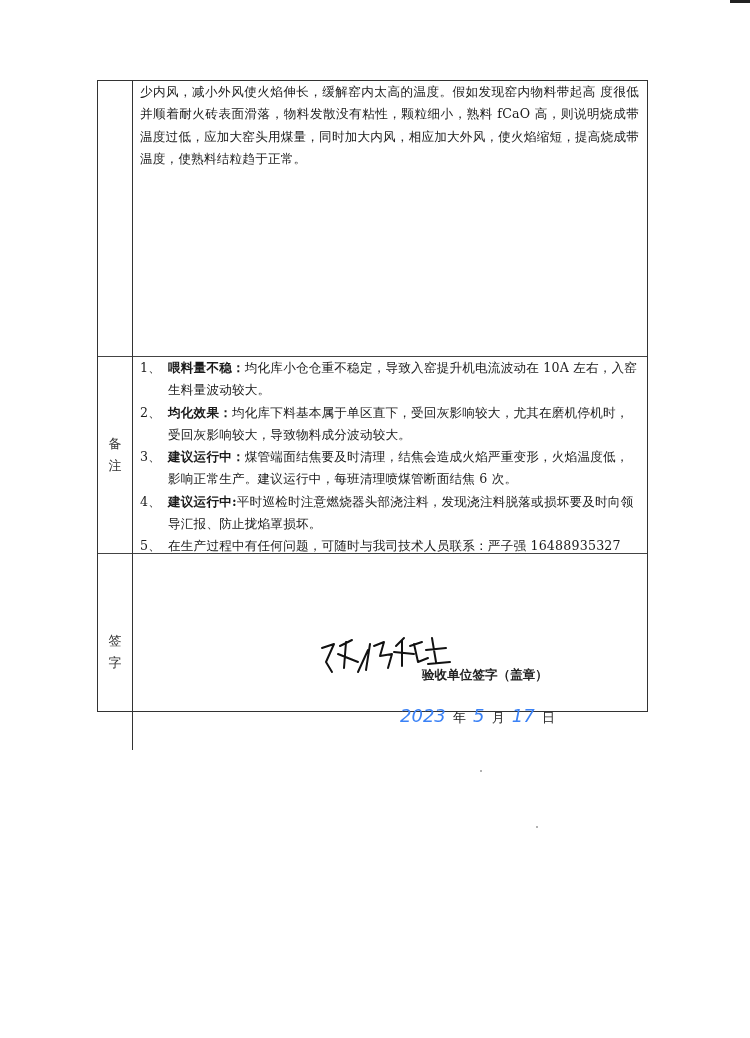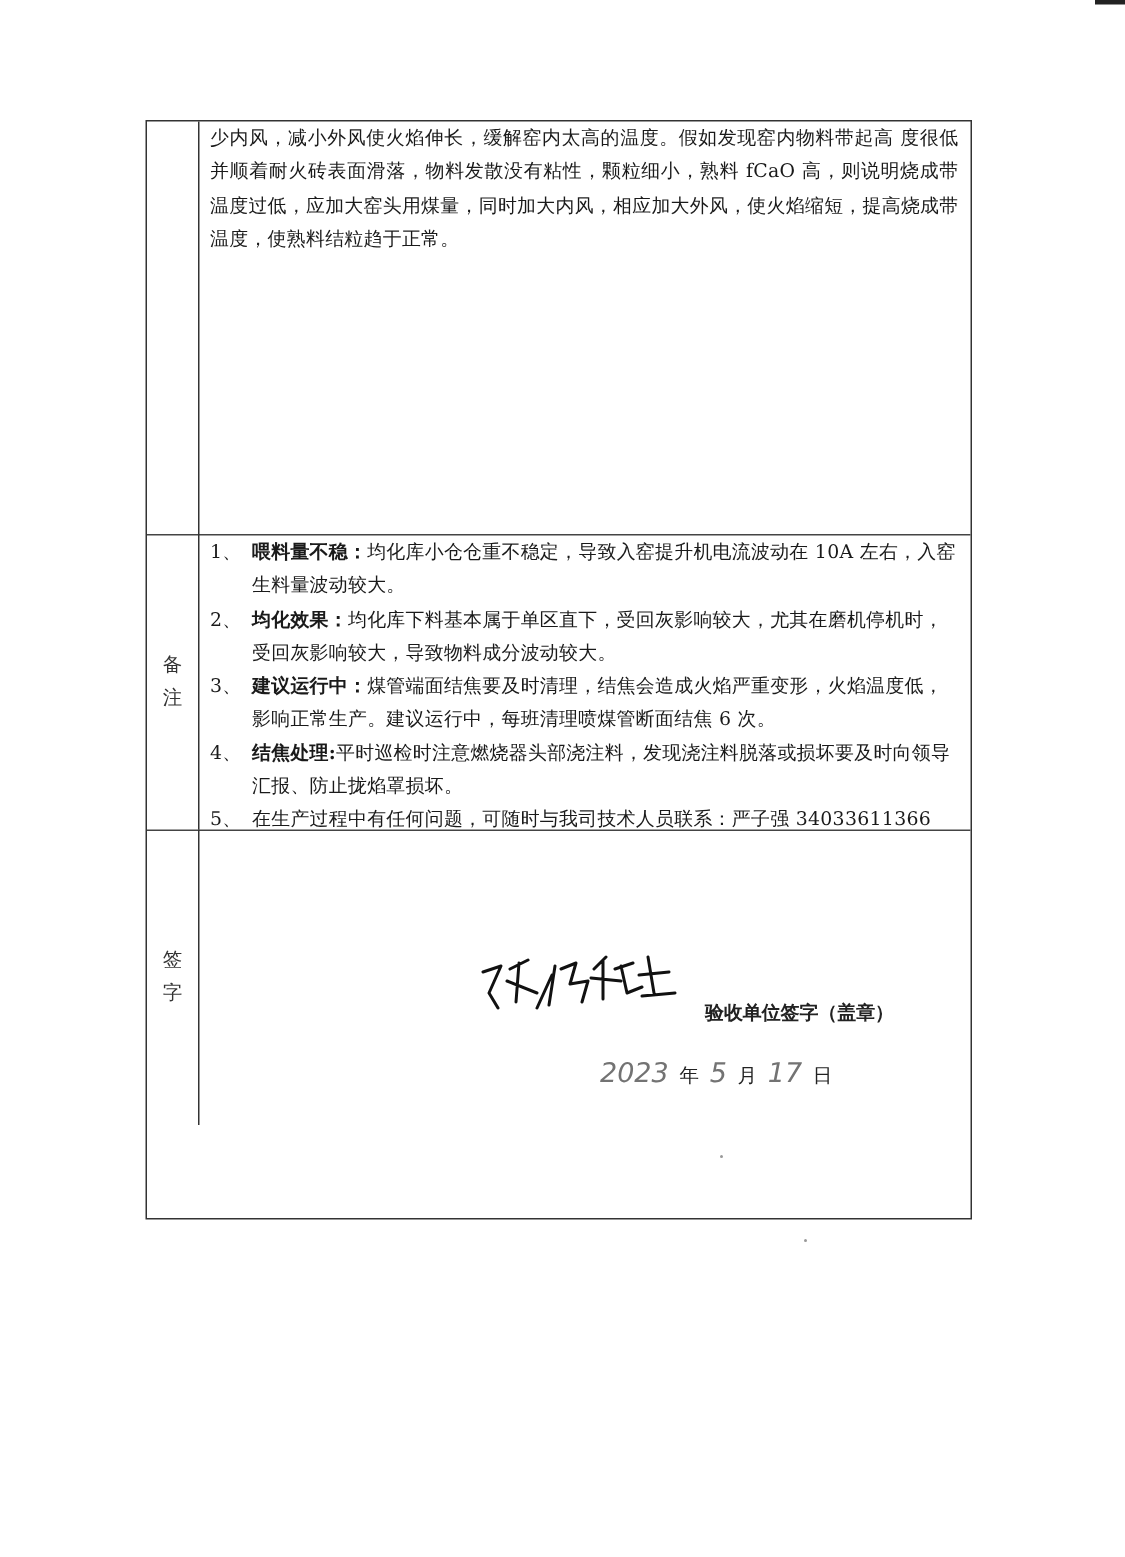--- a/index.html
+++ b/index.html
@@ -2,21 +2,21 @@
 <html><head>
 <meta charset="utf-8">
 <style>
   html, body { margin: 0; padding: 0; }
   body {
     width: 750px; height: 1038px; background: #ffffff; position: relative; overflow: hidden;
     font-family: "DejaVu Serif", "Liberation Serif", serif; color: #1a1a1a;
   }
   .corner-mark { position: absolute; right: 0; top: 0; width: 20px; height: 3px; background: #222; }
   .doc-table {
-    position: absolute; left: 97px; top: 80px; width: 551px; height: 733px;
+    position: absolute; left: 97px; top: 80px; width: 551px; height: 632px;
     border: 1px solid #333; box-sizing: border-box;
   }
   .row { position: absolute; left: 0; right: 0; border-bottom: 1px solid #444; }
   .row:last-child { border-bottom: none; }
   .label-col {
     position: absolute; left: 0; top: 0; bottom: 0; width: 34px; border-right: 1px solid #333;
     display: flex; flex-direction: column; align-items: center; justify-content: center;
     font-size: 13px; line-height: 22px; color: #333;
   }
   .content-col {
@@ -29,23 +29,23 @@
   .row2 { top: 275px; height: 197px; }
   .row2 .content-col { padding-top: 1px; }
   .note { display: flex; }
   .note .num { width: 28px; flex: none; }
   .note .body { flex: 1; }
   .note b { font-weight: bold; }
   .row3 { top: 472px; height: 197px; }
   .sig-scribble {
     position: absolute; left: 222px; top: 546px; width: 120px; height: 40px;
   }
-  .sig-label { position: absolute; left: 422px; top: 667px; font-size: 12.6px; font-weight: bold; color: #222; margin-left: 48px; }
+  .sig-label { position: absolute; left: 422px; top: 667px; font-size: 12.6px; font-weight: bold; color: #222; }
   .date-line { position: absolute; left: 400px; top: 705px; font-size: 13px; color: #222; }
-  .hand { font-family: "DejaVu Sans", sans-serif; font-style: italic; font-size: 18px; color: #737373; }
+  .hand { font-family: "DejaVu Sans", sans-serif; font-style: italic; font-size: 18px; color: #3b82f6; }
   .date-line span { margin-right: 3px; }
   .speck { position: absolute; width: 2px; height: 2px; background: #999; border-radius: 1px; }
 </style>
 </head>
 <body>
 
 <div class="corner-mark"></div>
 
 <div class="doc-table">
 
@@ -69,25 +69,25 @@
       <div class="note">
         <span class="num">2、</span>
         <span class="body"><b>均化效果：</b><span>均化库下料基本属于单区直下，受回灰影响较大，尤其在磨机停机时，受回灰影响较大，导致物料成分波动较大。</span></span>
       </div>
       <div class="note">
         <span class="num">3、</span>
         <span class="body"><b>建议运行中：</b><span>煤管端面结焦要及时清理，结焦会造成火焰严重变形，火焰温度低，影响正常生产。建议运行中，每班清理喷煤管断面结焦 6 次。</span></span>
       </div>
       <div class="note">
         <span class="num">4、</span>
-        <span class="body"><b>结焦处理:</b><span>平时巡检时注意燃烧器头部浇注料，发现浇注料脱落或损坏要及时向领导汇报、防止拢焰罩损坏。</span></span>
+        <span class="body"><b>建议运行中:</b><span>平时巡检时注意燃烧器头部浇注料，发现浇注料脱落或损坏要及时向领导汇报、防止拢焰罩损坏。</span></span>
       </div>
       <div class="note">
         <span class="num">5、</span>
-        <span class="body"><span>在生产过程中有任何问题，可随时与我司技术人员联系：严子强 34033611366</span></span>
+        <span class="body"><span>在生产过程中有任何问题，可随时与我司技术人员联系：严子强 16488935327</span></span>
       </div>
     </div>
   </div>
 
   <div class="row row3">
     <div class="label-col">
       <span>签</span>
       <span>字</span>
     </div>
     <div class="content-col"></div>

